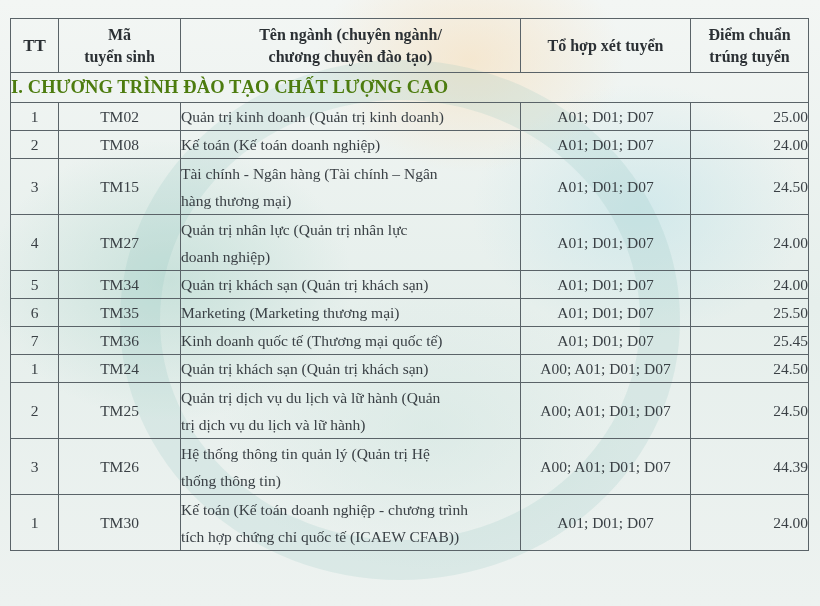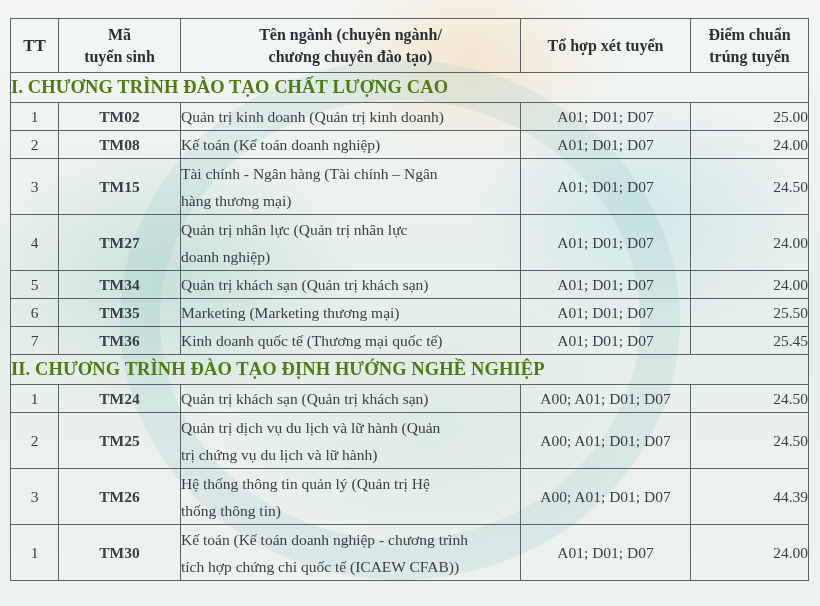--- a/index.html
+++ b/index.html
@@ -43,21 +43,21 @@
   }
   th.tt { font-size: 17px; }
   tr.section td {
     font-weight: bold; font-size: 18.5px; height: 29px;
     letter-spacing: 0.1px; color: #4d7c0f; margin-left: 33px;
   }
   tr.row td { font-size: 15.5px; color: #3a4045; }
   tr.row.h1 td { height: 27px; }
   tr.row.h2 td { height: 55px; }
   td.num { text-align: center; }
-  td.code { text-align: center; font-size: 16px; font-weight: bold; }
+  td.code { text-align: center; font-size: 16px; }
   td.name { padding-left: 0; line-height: 27px; }
   td.combo { text-align: center; font-size: 15px; }
   td.score { text-align: right; font-size: 19.5px; color: #3a4045; }
 </style>
 </head>
 <body>
 
 <div class="bg"></div>
 <div class="watermark"></div>
 
@@ -141,36 +141,33 @@
       <td class="score">25.50</td>
     </tr>
     <tr class="row h1">
       <td class="num">7</td>
       <td class="code">TM36</td>
       <td class="name">Kinh doanh quốc tế (Thương mại quốc tế)</td>
       <td class="combo">A01; D01; D07</td>
       <td class="score">25.45</td>
     </tr>
 
-    <tr class="section">
-      <td colspan="5">II.  CHƯƠNG TRÌNH ĐÀO TẠO ĐỊNH HƯỚNG NGHỀ NGHIỆP</td>
-    </tr>
     <tr class="row h1">
       <td class="num">1</td>
       <td class="code">TM24</td>
       <td class="name">Quản trị khách sạn (Quản trị khách sạn)</td>
       <td class="combo">A00; A01; D01; D07</td>
       <td class="score">24.50</td>
     </tr>
     <tr class="row h2">
       <td class="num">2</td>
       <td class="code">TM25</td>
       <td class="name">
         <div>Quản trị dịch vụ du lịch và lữ hành (Quản</div>
-        <div>trị chứng vụ du lịch và lữ hành)</div>
+        <div>trị dịch vụ du lịch và lữ hành)</div>
       </td>
       <td class="combo">A00; A01; D01; D07</td>
       <td class="score">24.50</td>
     </tr>
     <tr class="row h2">
       <td class="num">3</td>
       <td class="code">TM26</td>
       <td class="name">
         <div>Hệ thống thông tin quản lý (Quản trị Hệ</div>
         <div>thống thông tin)</div>

